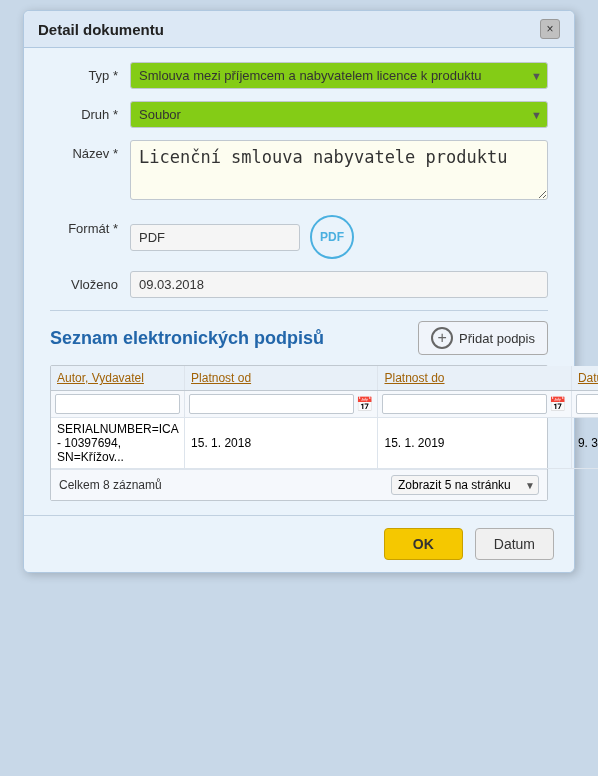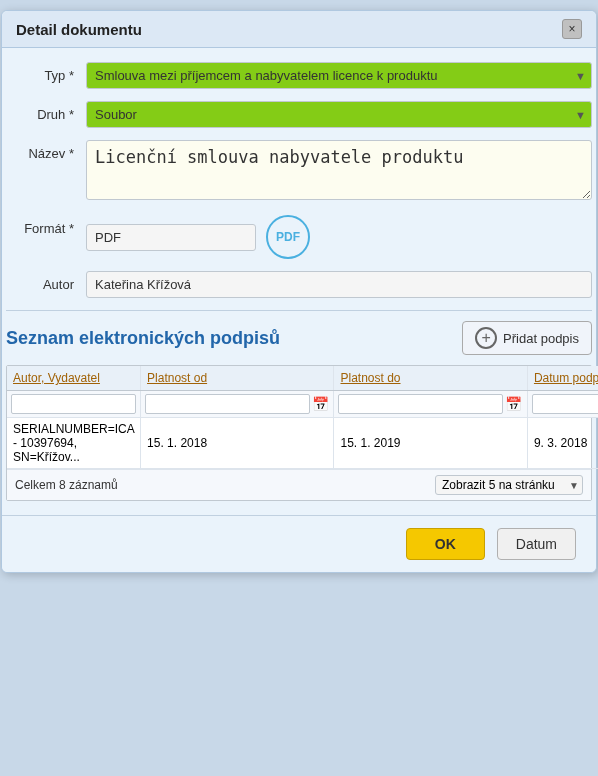--- a/index.html
+++ b/index.html
@@ -10,21 +10,21 @@
       display: flex;
       justify-content: center;
       align-items: flex-start;
       min-height: 776px;
       padding: 10px;
     }
     .dialog {
       background: #eaf3fb;
       border: 1px solid #b0c8e0;
       border-radius: 6px;
-      width: 596px;
+      width: 552px;
       box-shadow: 2px 2px 10px rgba(0,0,0,0.2);
       position: relative;
     }
     .dialog-header {
       background: #dce8f5;
       border-bottom: 1px solid #b0c8e0;
       border-radius: 6px 6px 0 0;
       padding: 8px 14px;
       display: flex;
       justify-content: space-between;
@@ -42,21 +42,21 @@
       width: 20px;
       height: 20px;
       cursor: pointer;
       display: flex;
       align-items: center;
       justify-content: center;
       font-size: 12px;
       color: #333;
     }
     .dialog-body {
-      padding: 14px 4px;
+      padding: 14px 26px;
     }
     .form-row {
       display: flex;
       align-items: flex-start;
       margin-bottom: 12px;
     }
     .form-label {
       width: 80px;
       text-align: right;
       padding-right: 12px;
@@ -346,27 +346,27 @@
     <div class="form-row">
       <div class="form-label">Formát *</div>
       <div class="form-control">
         <div class="format-row">
           <input class="format-input" type="text" value="PDF" style="">
           <div class="pdf-badge">PDF</div>
         </div>
       </div>
     </div>
 
-
     <div class="form-row">
-      <div class="form-label">Autor</div>
+      <div class="form-label">Vloženo</div>
       <div class="form-control">
-        <input class="input-field" type="text" value="Kateřina Křížová" style="">
-      </div>
-    </div>
+        <input class="input-field" type="text" value="09.03.2018" style="">
+      </div>
+    </div>
+
 
     <div class="signatures-section">
       <div class="signatures-header">
         <span class="signatures-title">Seznam elektronických podpisů</span>
         <button class="add-signature-btn">
           <div class="add-icon">+</div>
           <span>Přidat podpis</span>
         </button>
       </div>
 

